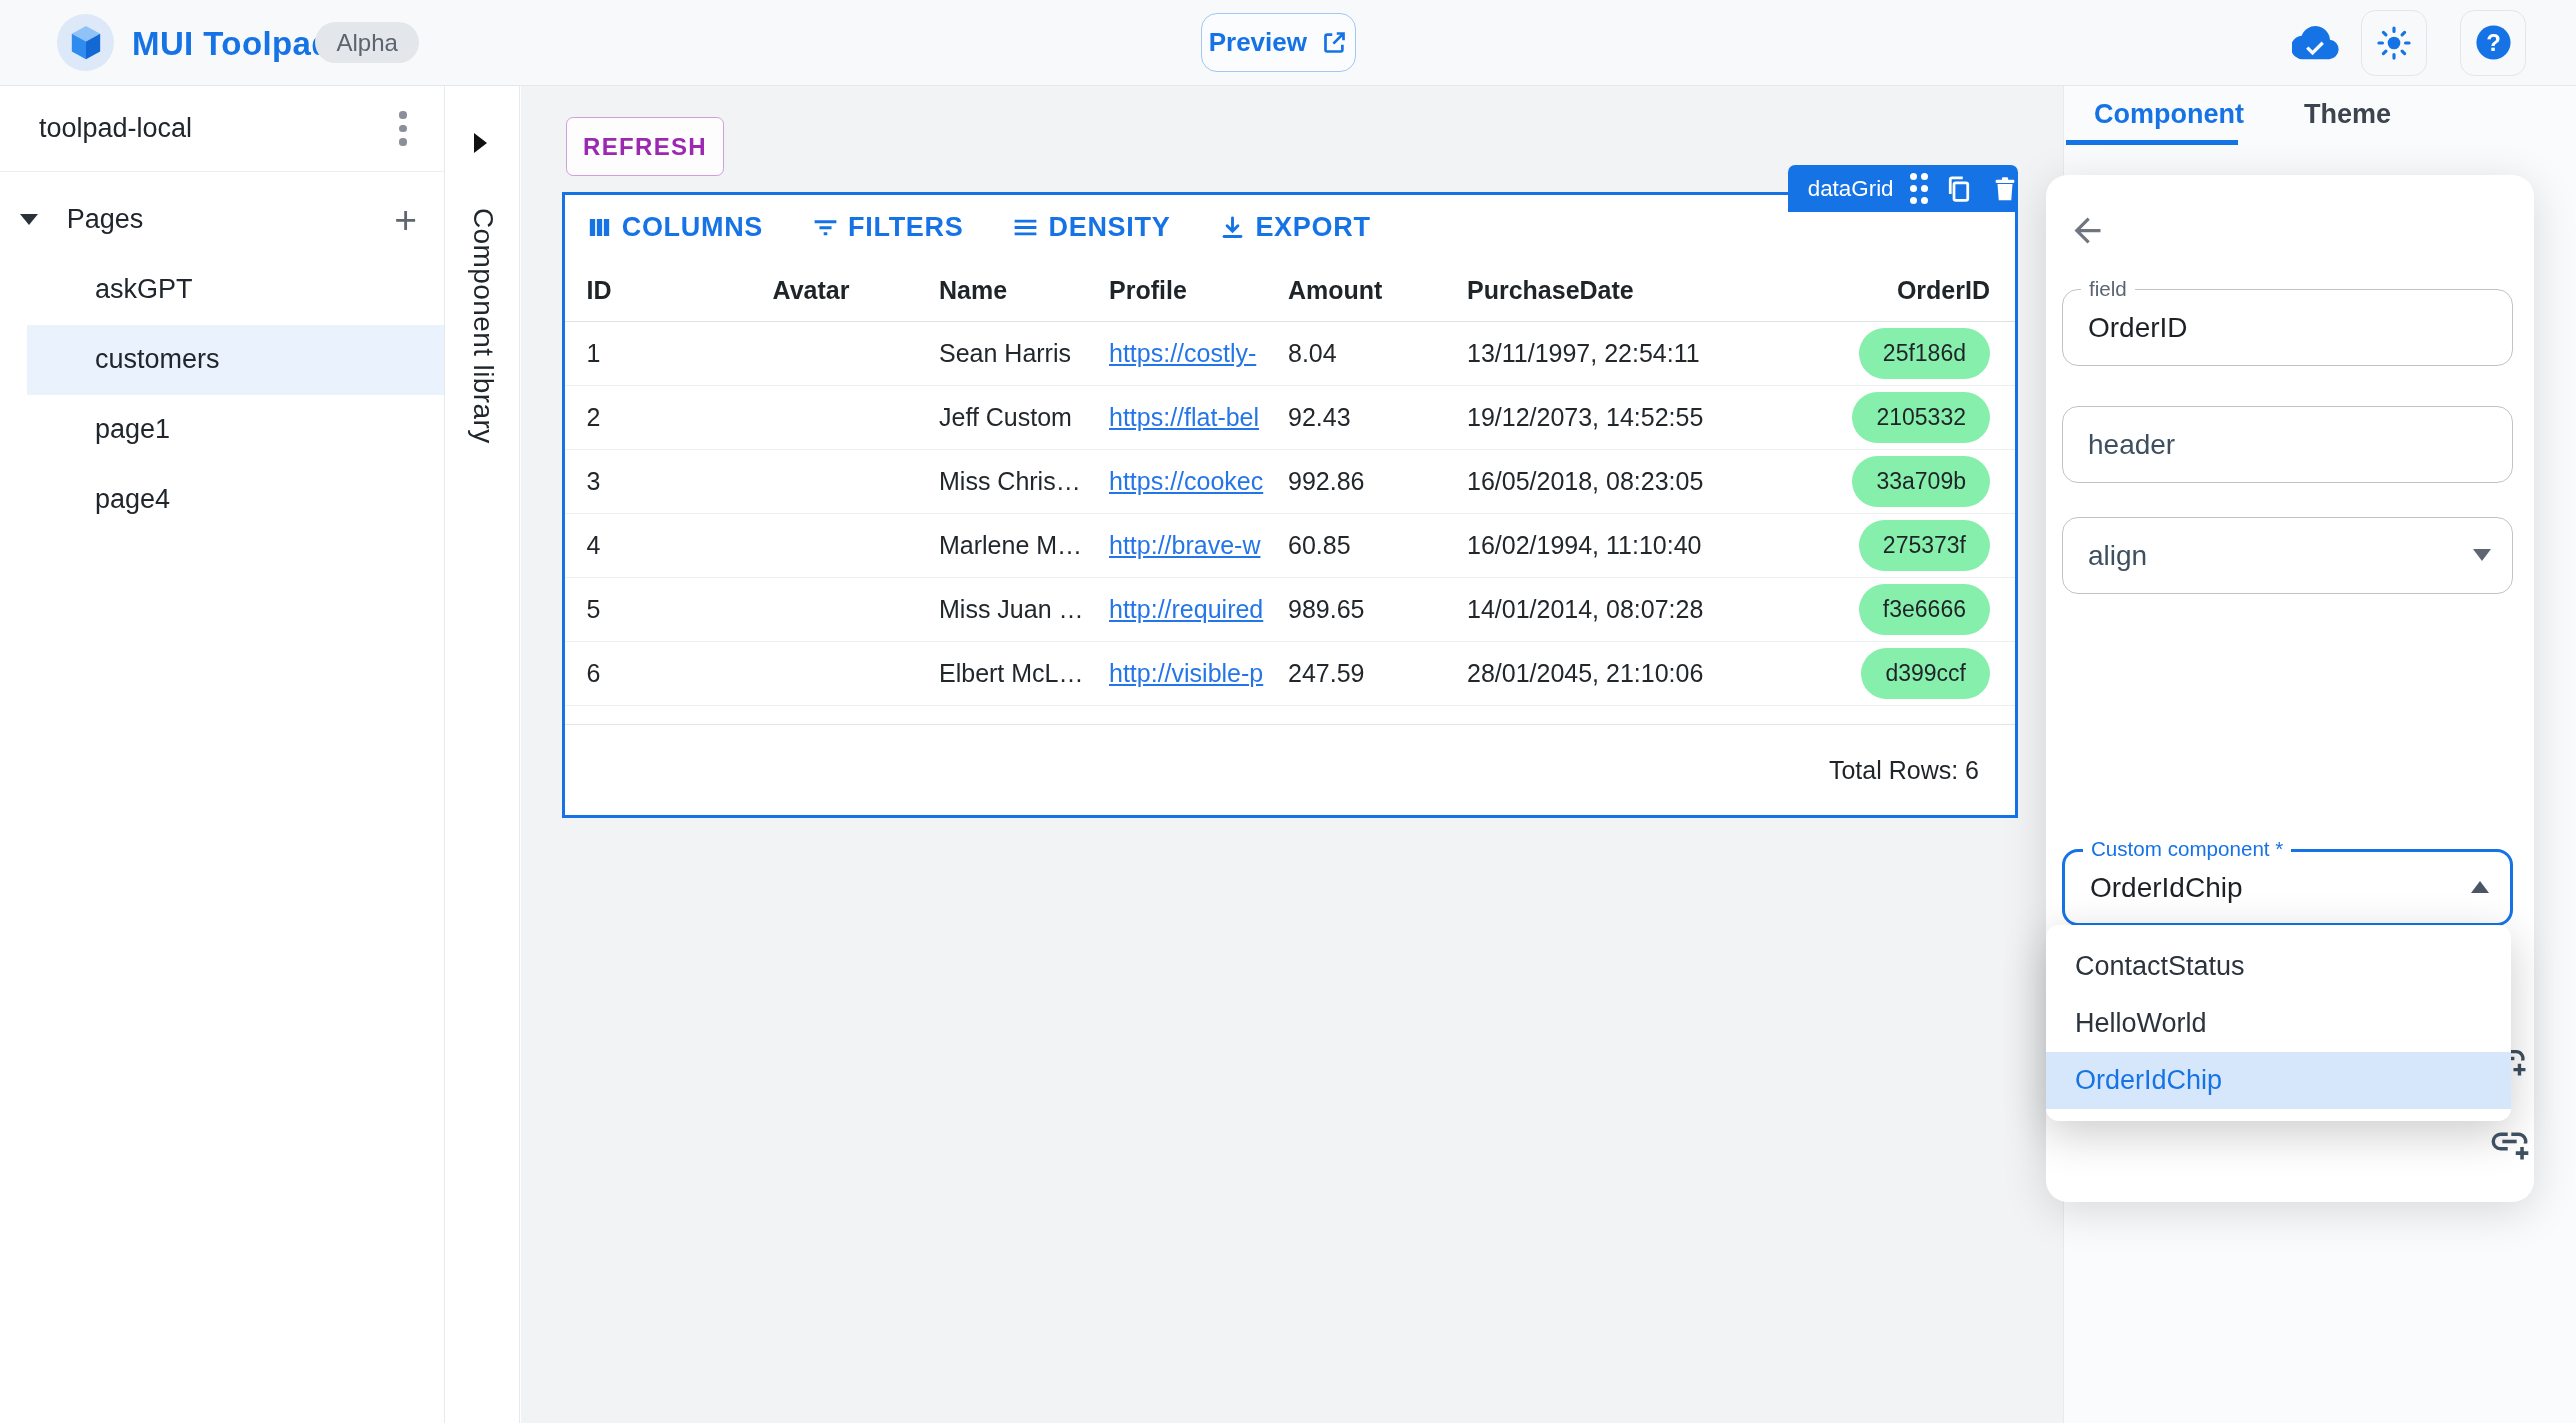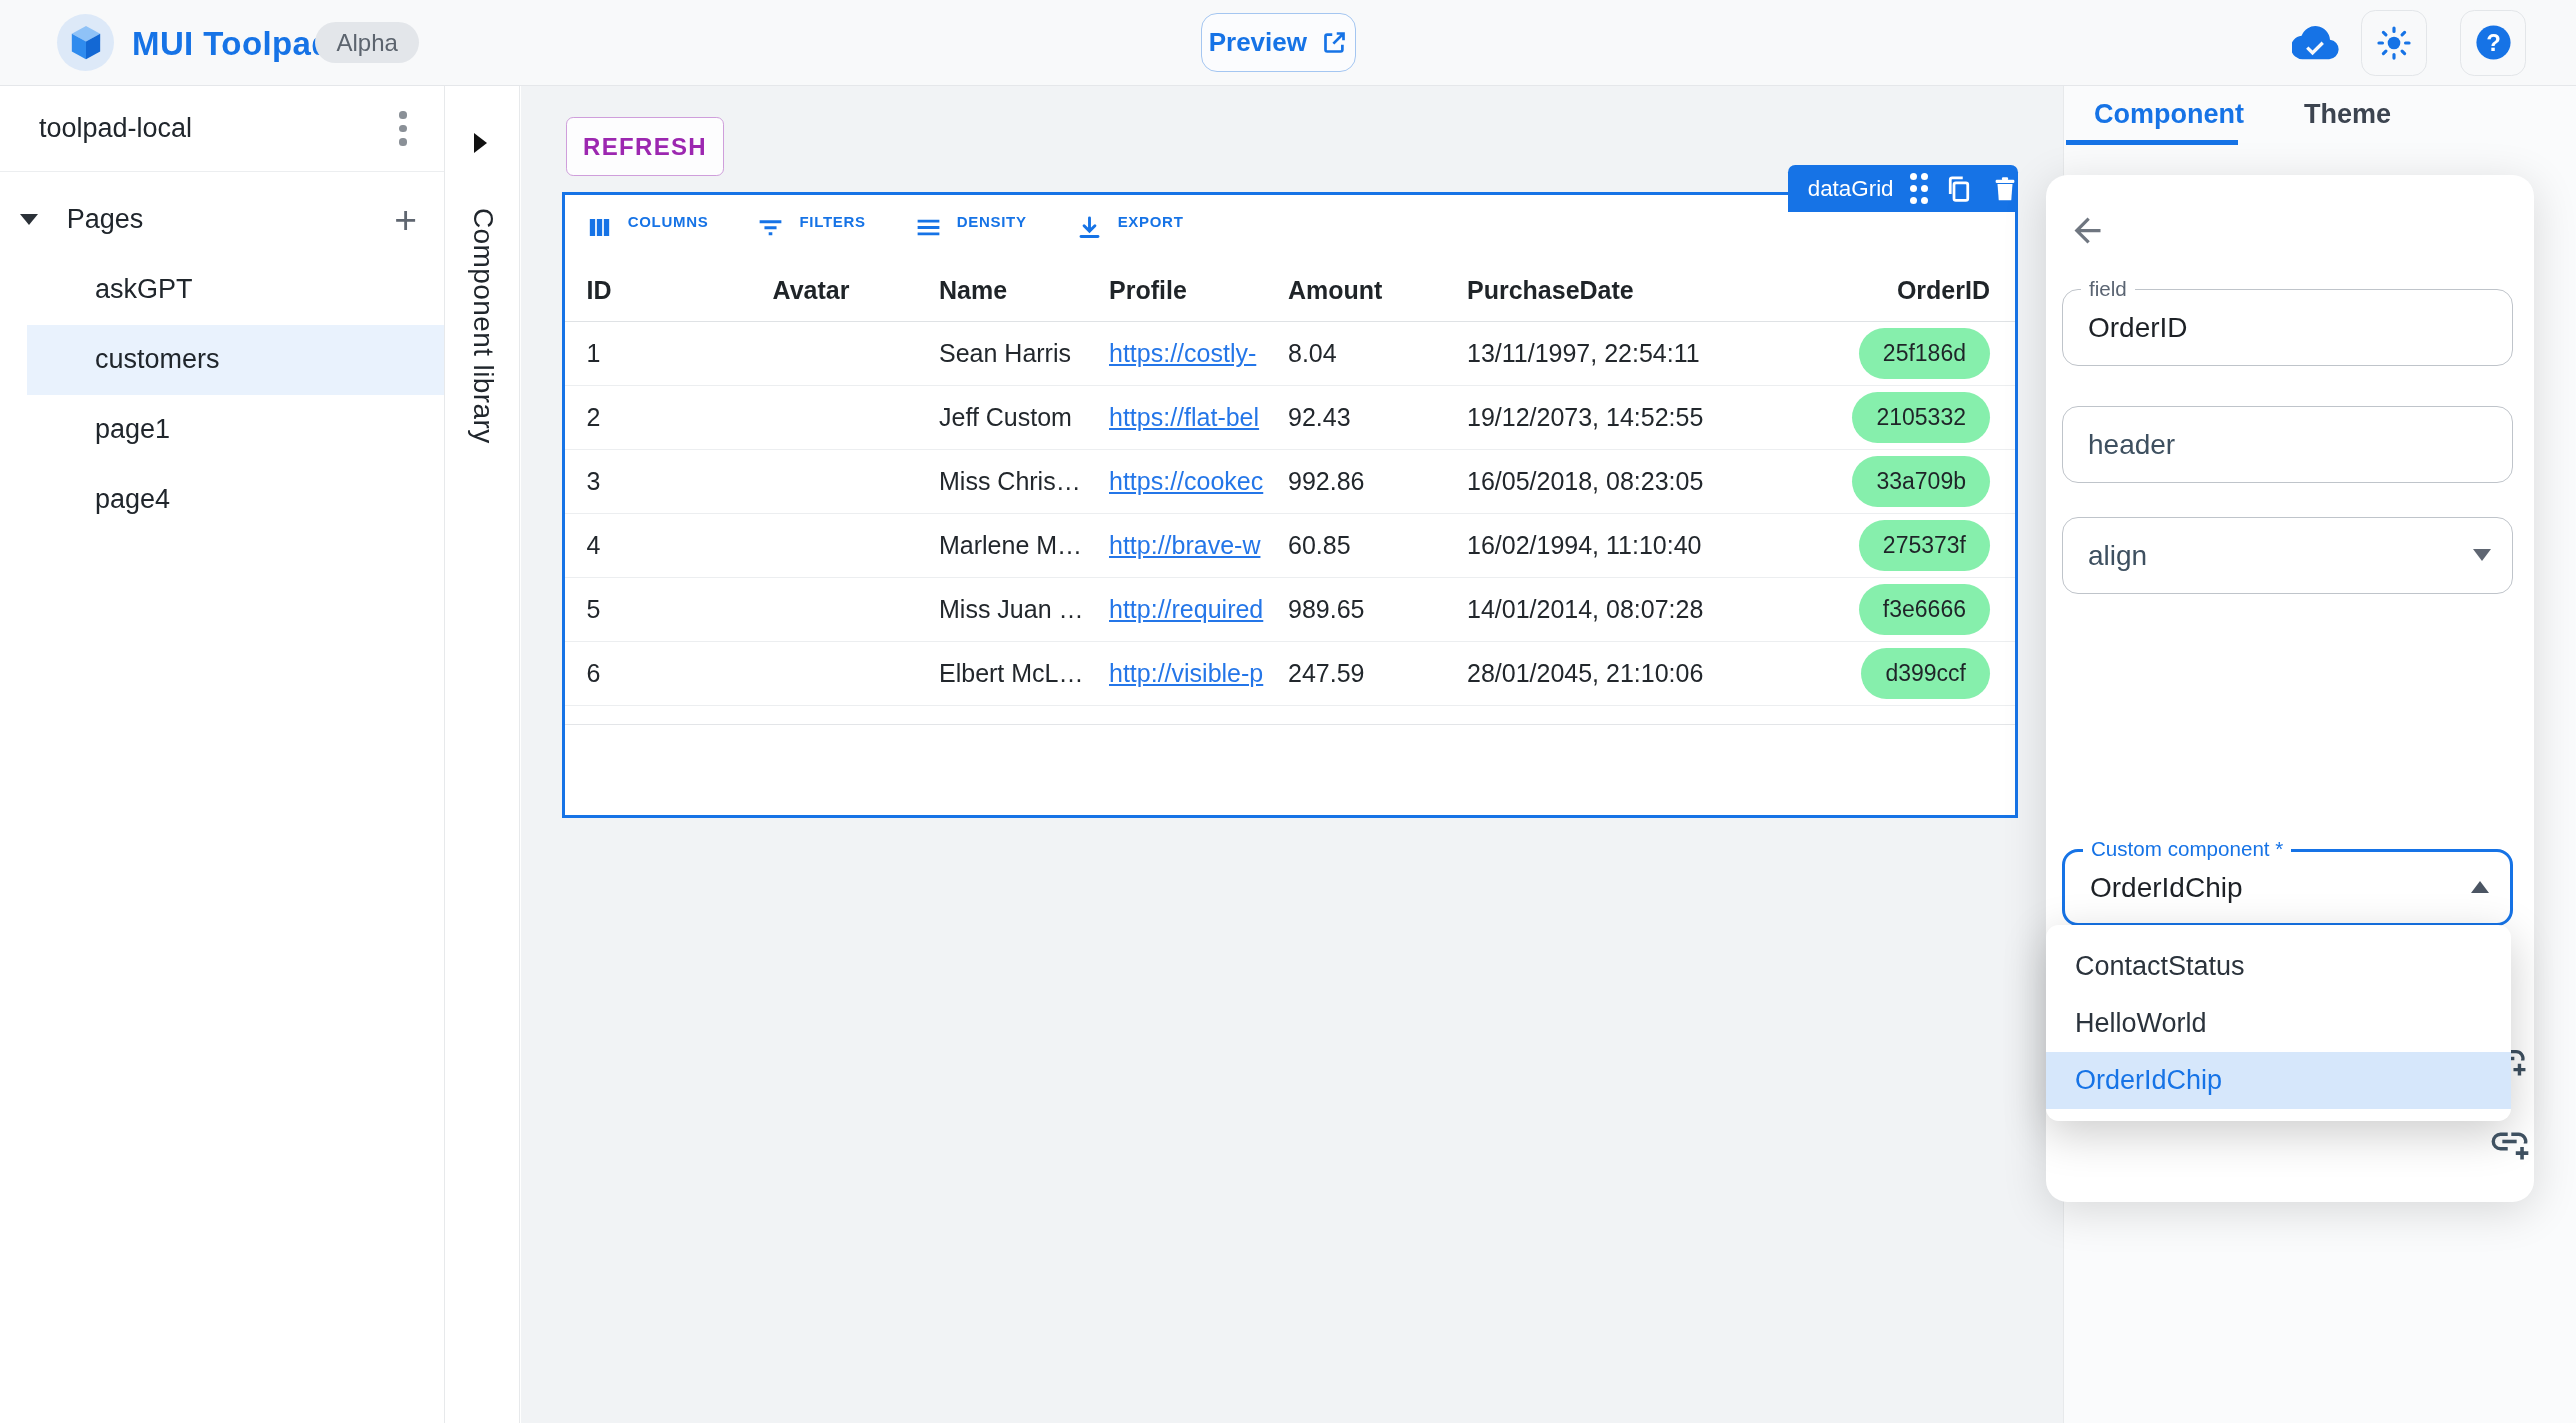--- a/index.html
+++ b/index.html
@@ -57,21 +57,21 @@
     background:#1673e6; border-radius:7.2px 7.2px 0 0; display:flex; align-items:center;
     padding:0 16px 0 19.7px; gap:16px; z-index:6;margin-top:20px; }
   .sel-chip .lbl { color:#fff; font-size:22.4px; }
   .chip-ic { display:flex; align-items:center; justify-content:center; cursor:pointer; }
   .dots6 { display:grid; grid-template-columns:7.2px 7.2px; grid-auto-rows:7.2px; gap:4.5px; }
   .dots6 i { width:7.2px; height:7.2px; border-radius:50%; background:#fff; }
 
   .grid { position:absolute; left:41px; top:106px; width:1456px; height:626px;
     background:#fff; border:3.6px solid #1673e6; display:flex; flex-direction:column; }
   .grid-toolbar { height:64px; display:flex; align-items:center; padding-left:19.7px; gap:48px; }
-  .tb-btn { display:flex; align-items:flex-start; gap:14px; color:#1673e6; font-size:15px; font-weight:bold; letter-spacing:0.7px; cursor:pointer; }
+  .tb-btn { display:flex; align-items:center; gap:8px; color:#1673e6; font-size:27px; font-weight:bold; letter-spacing:0.7px; cursor:pointer; }
   .grid-header { height:63px; display:flex; align-items:center; border-bottom:1.8px solid #dfe2e5; font-size:25px; font-weight:bold; color:#1f2428; }
   .grid-row { height:64px; display:flex; align-items:center; border-bottom:1.8px solid #eceef0; font-size:25px; color:#22272c; }
   .strip { height:19px; border-bottom:1.8px solid #e3e5e8; }
   .grid-footer { flex:1; display:flex; align-items:center; justify-content:flex-end; padding-right:36px; font-size:25px; color:#1f2428; }
   .c-id   { width:186px; padding-left:21.5px; }
   .c-av   { width:188px; padding-left:21.5px; }
   .c-name { width:170px; white-space:nowrap; overflow:hidden; }
   .c-prof { width:179px; white-space:nowrap; overflow:hidden; }
   .c-amt  { width:179px; }
   .c-date { width:358px; white-space:nowrap; overflow:hidden; }
@@ -347,20 +347,23 @@
         <span class="c-name">Elbert McL…</span>
         <span class="c-prof"><span class="cell-link">http://visible-p</span></span>
         <span class="c-amt">247.59</span>
         <span class="c-date">28/01/2045, 21:10:06</span>
         <span class="c-oid">
             <span class="oid-chip">d399ccf</span>
           </span>
       </div>
 
       <div class="strip"></div>
+      <div class="grid-footer">
+        <span>Total Rows: 6</span>
+      </div>
     </div>
   </div>
 
   <div class="inspector">
     <div class="insp-tabs">
       <span class="tab active">Component</span>
       <span class="tab idle">Theme</span>
     </div>
     <div class="tab-underline"></div>
   </div>

